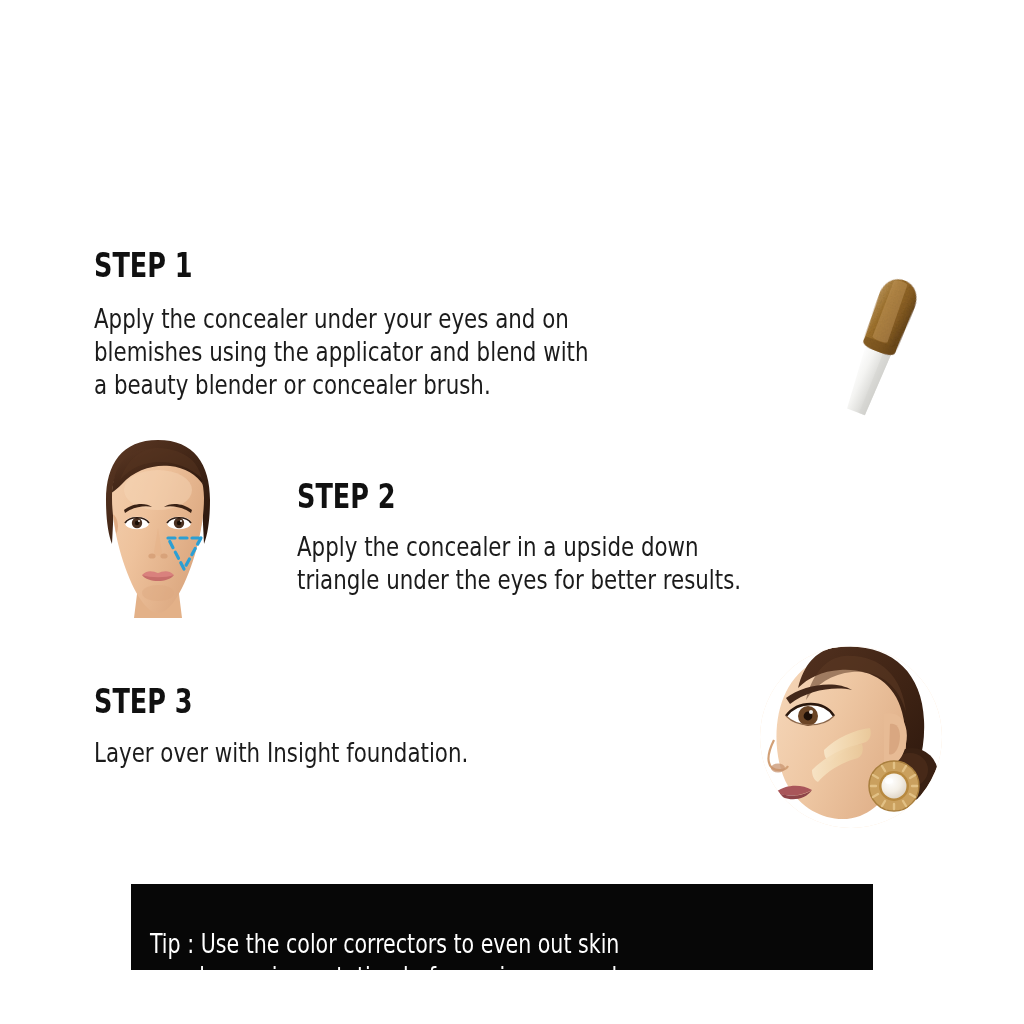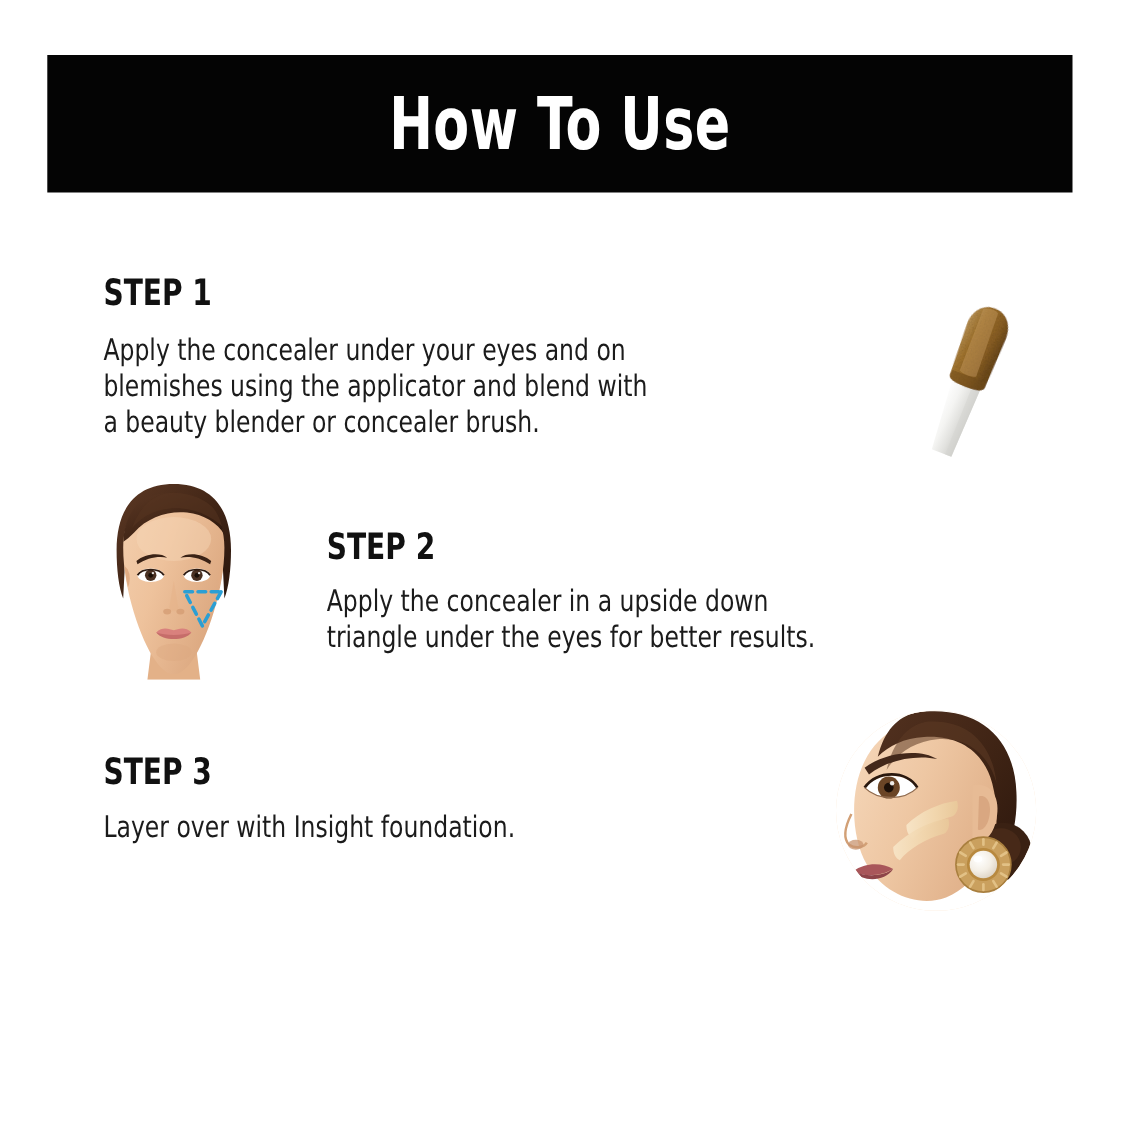--- a/index.html
+++ b/index.html
@@ -111,23 +111,20 @@
     border-radius:50%;
     overflow:hidden;
     background:#fdeede;
   }
 </style>
 </head>
 <body>
 
 <div id="page">
 
-  <div class="header-banner">
-    <div class="header-title">How To Use</div>
-  </div>
 
   <div class="step-title" id="step1-title">STEP 1</div>
   <div class="step-body" id="step1-body">Apply the concealer under your eyes and on
 blemishes using the applicator and blend with
 a beauty blender or concealer brush.</div>
 
   <div class="applicator">
     <svg viewBox="0 0 120 150" width="120" height="150">
       <defs>
         <linearGradient id="spongeGrad" x1="0" y1="0" x2="1" y2="0.3">
@@ -351,14 +348,20 @@
               <path d="M122,120 L125,125"></path>
           </g>
           <circle cx="134" cy="140" r="15" fill="#b8893f"></circle>
           <circle cx="134" cy="140" r="12.5" fill="url(#pearlG)"></circle>
           <ellipse cx="129" cy="135" rx="4" ry="3" fill="#ffffff" opacity="0.85"></ellipse>
         </g>
       </g>
     </svg>
   </div>
 
+  <div class="tip-box">
+    <div class="tip-text">
+      <span>Tip : Use the color correctors to even out skin</span>
+      <span class="tip-line2">hyperpigmentation before using concealer.</span>
+    </div>
+  </div>
 
 </div>
 
 </body></html>

